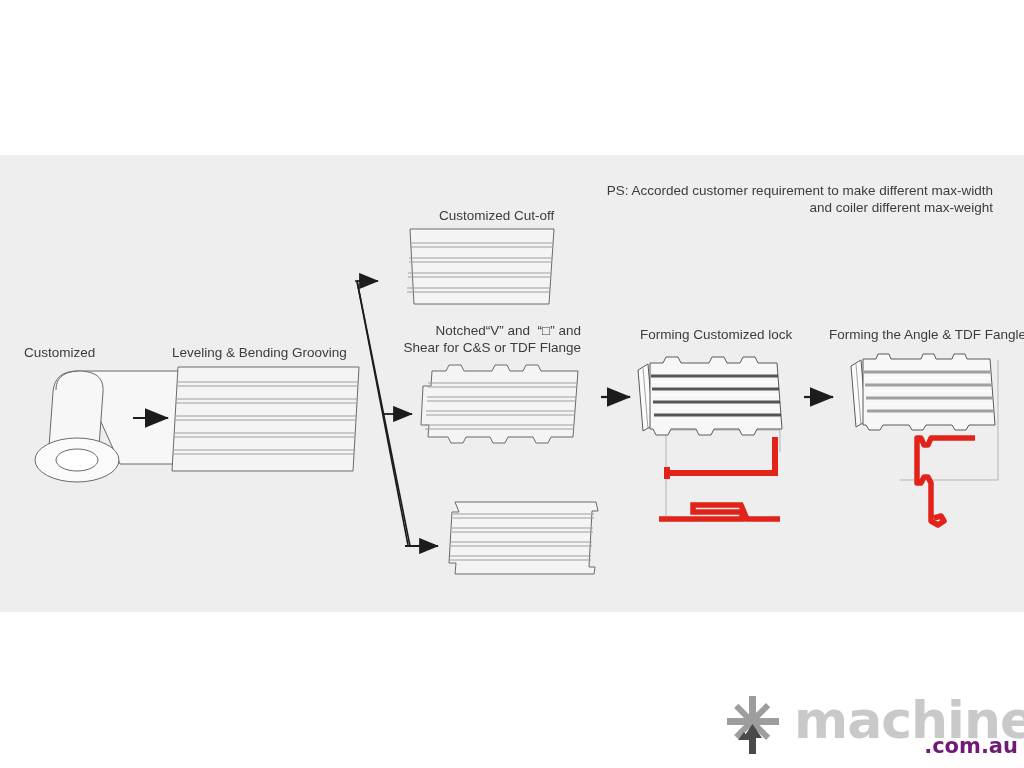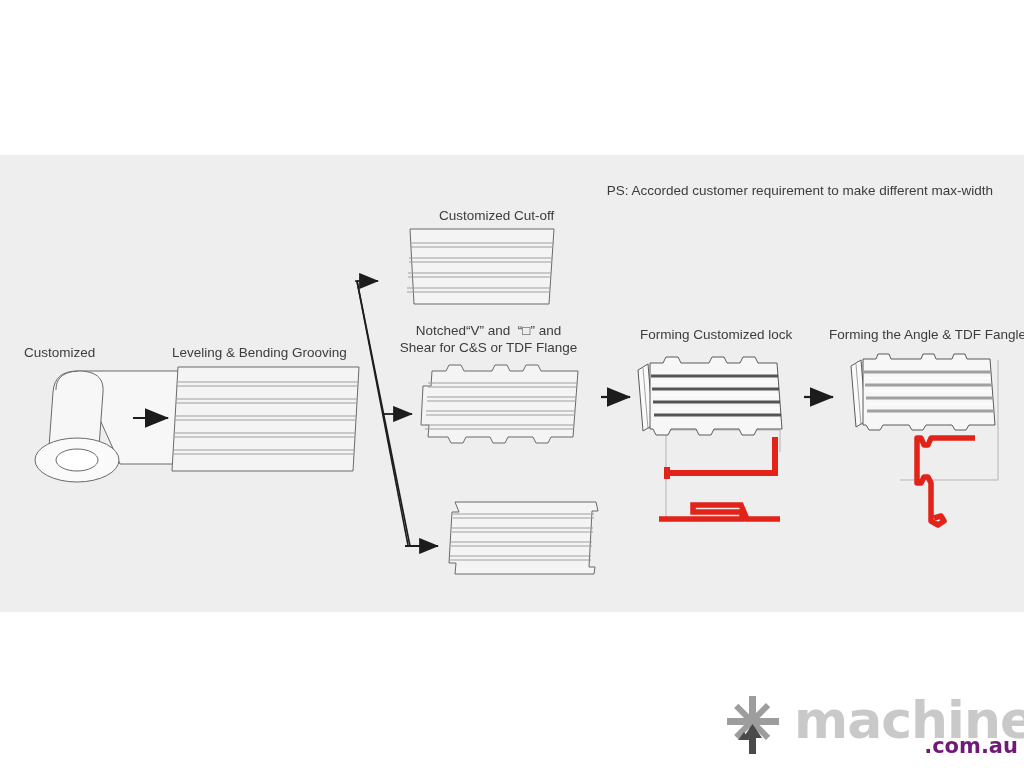--- a/index.html
+++ b/index.html
@@ -8,21 +8,21 @@
     font-family:"Liberation Sans","DejaVu Sans",sans-serif;
     color:#3b3b3b;overflow:hidden;position:relative;
   }
   #stage{position:absolute;left:0;top:0;width:1024px;height:549px;}
   .panel{
     position:absolute;left:0;top:155px;width:1024px;height:457px;
     background:#eeeeee;
   }
   svg.layer{position:absolute;left:0;top:0;width:1024px;height:768px;pointer-events:none;}
   .lbl{position:absolute;font-size:13.5px;color:#3c3c3c;white-space:pre;line-height:16px;}
-  .lbl.center{text-align:center;}
+  .lbl.center{text-align:right;}
   .lbl.right{text-align:right;}
 
   
   .wm{position:absolute;left:718px;top:694px;width:300px;height:64px;}
   .wm-text{
     position:absolute;left:76px;top:-2px;
     font-size:52px;font-weight:bold;letter-spacing:-1px;
     font-family:"DejaVu Sans","Liberation Sans",sans-serif;
     color:#c9c9c9;line-height:56px;
   }
@@ -33,20 +33,21 @@
   }
 </style>
 </head>
 <body>
 
 <div id="stage">
 
   <div class="panel"></div>
 
   <div class="lbl right" style="left:593px;top:183px;width:400px;">PS: Accorded customer requirement to make different max-width</div>
+  <div class="lbl right" style="left:593px;top:200px;width:400px;">and coiler different max-weight</div>
 
   <div class="lbl" style="left:24px;top:345px;">Customized</div>
   <div class="lbl" style="left:172px;top:345px;">Leveling &amp; Bending Grooving</div>
   <div class="lbl" style="left:407px;top:208px;margin-left:32px;">Customized Cut-off</div>
 
   <div class="lbl center" style="left:396px;top:323px;width:185px;">Notched“V” and  “□” and</div>
   <div class="lbl center" style="left:396px;top:340px;width:185px;">Shear for C&amp;S or TDF Flange</div>
 
 
   <div class="lbl" style="left:640px;top:327px;">Forming Customized lock</div>

